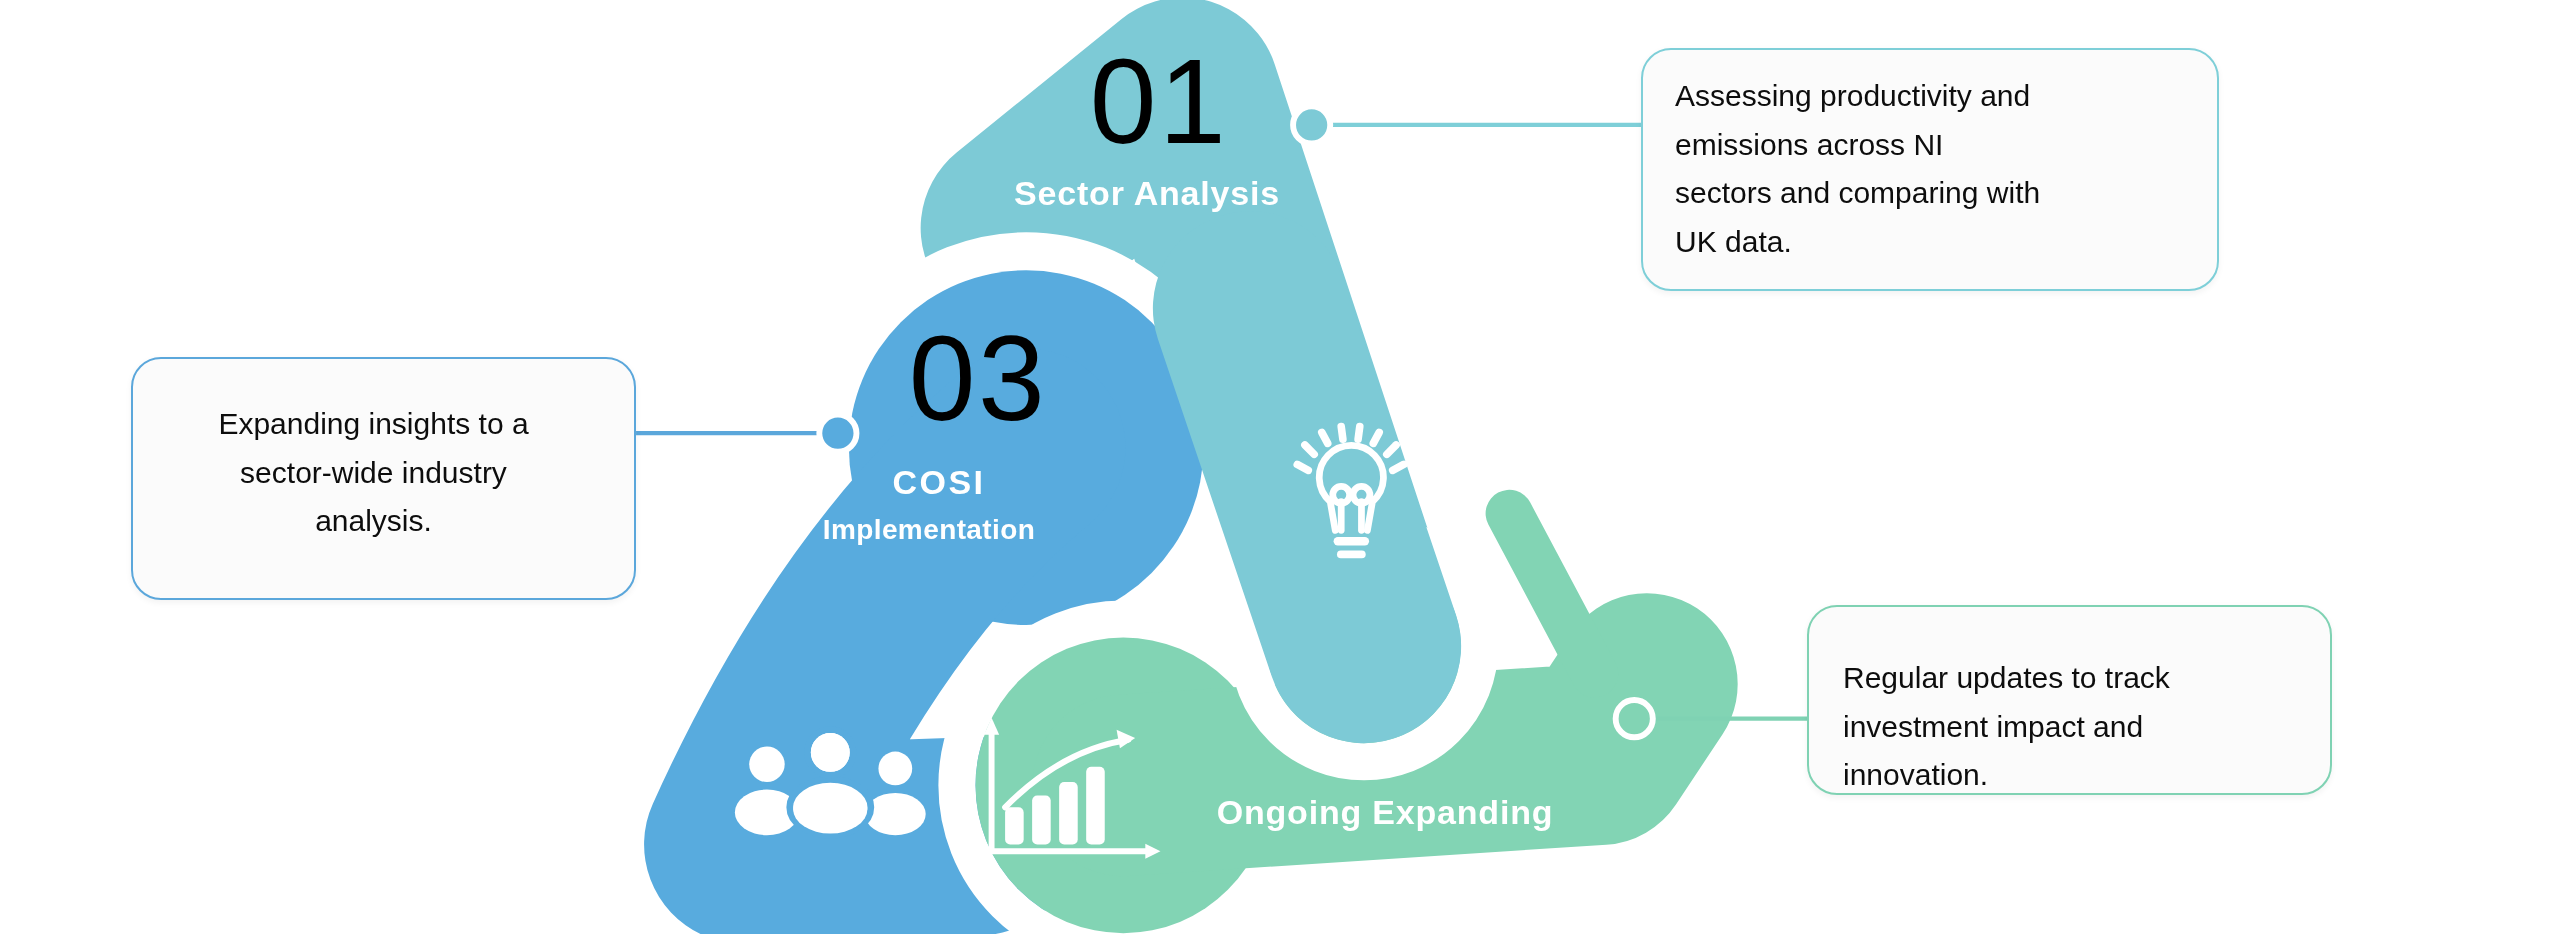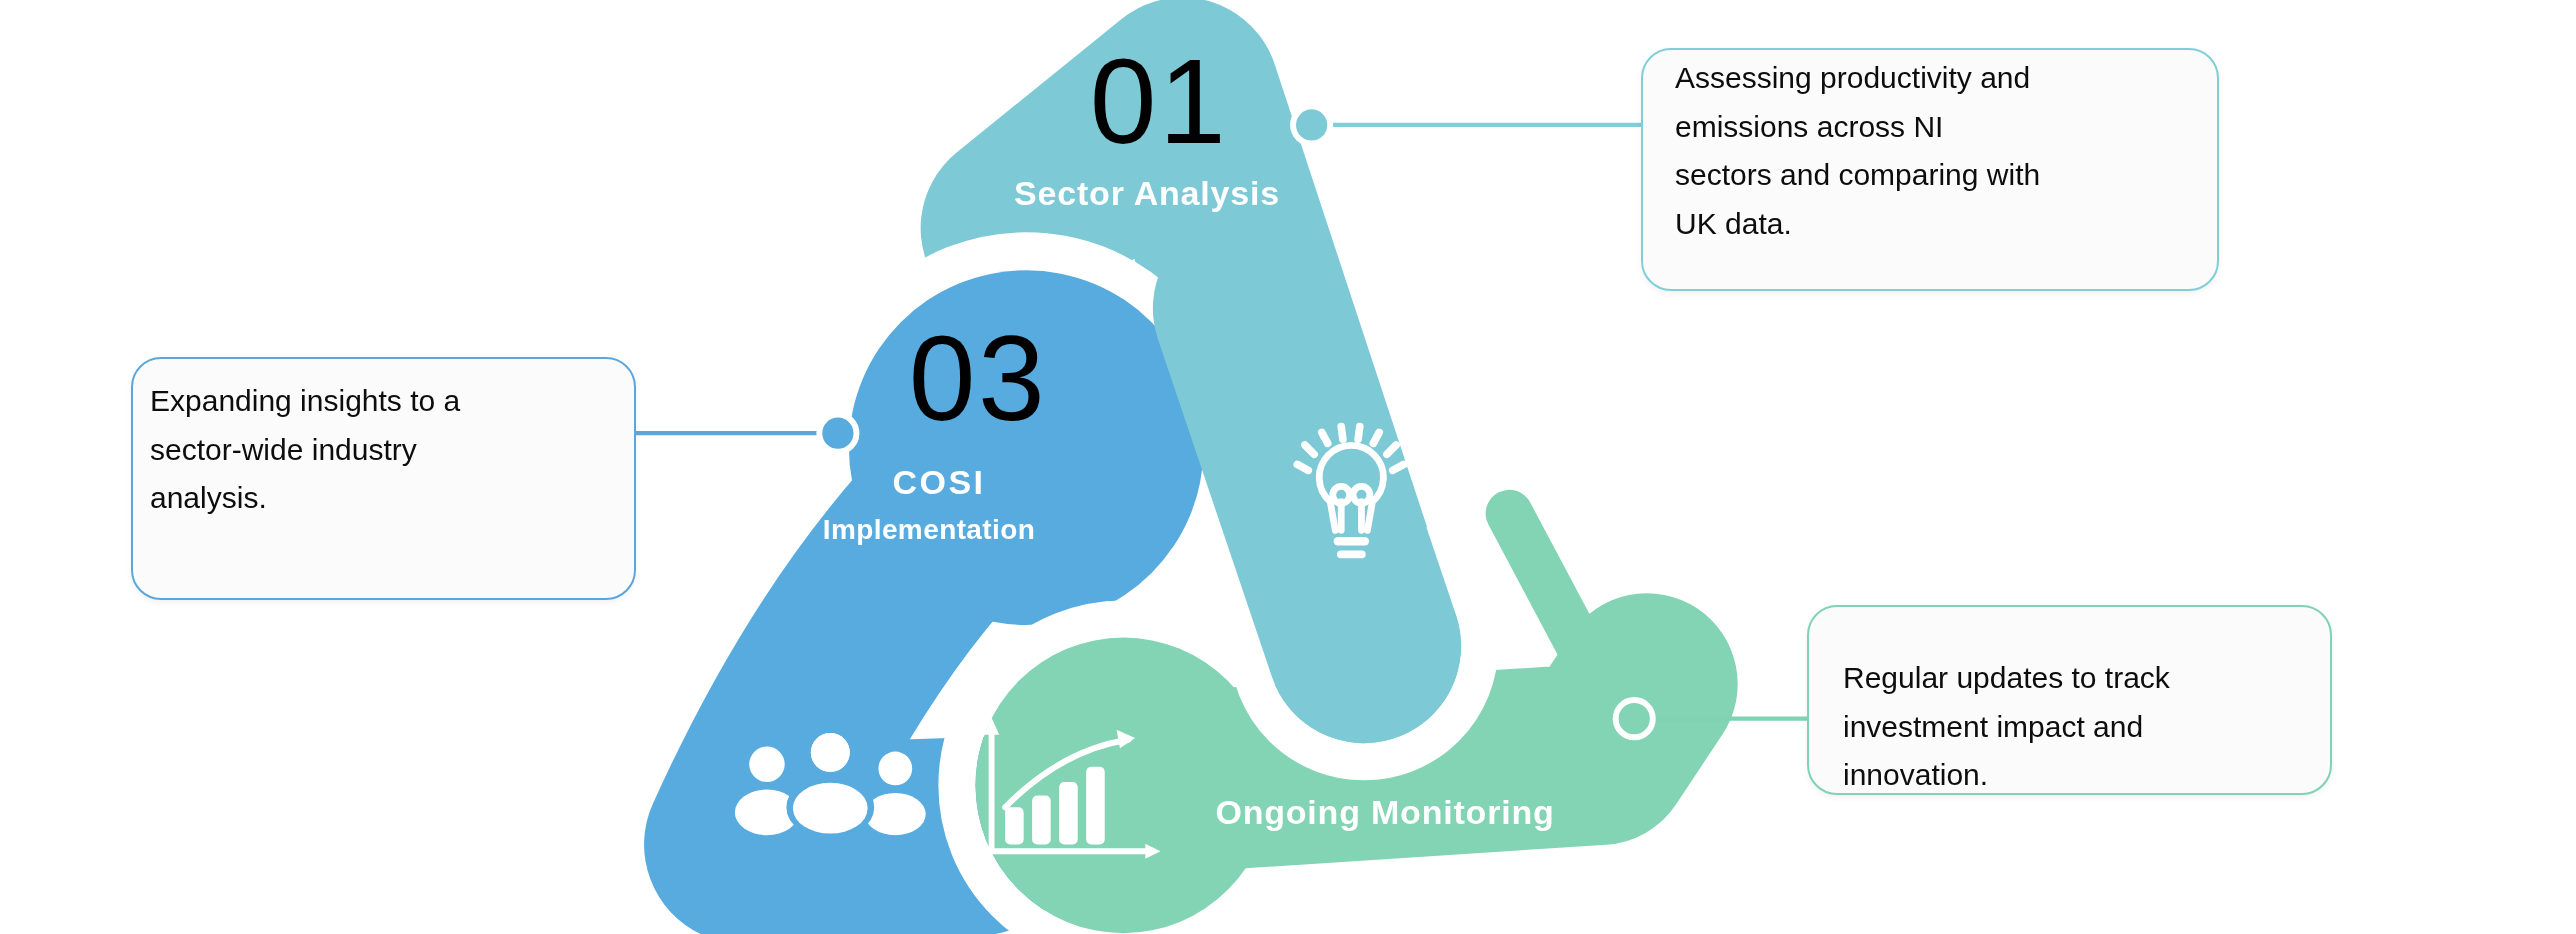--- a/index.html
+++ b/index.html
@@ -20,22 +20,22 @@
   .lbl-main{font-size:34px;}
   .lbl-cosi{font-size:34px;letter-spacing:2.5px;}
   .lbl-sub{font-size:28px;letter-spacing:0.4px;}
   .callout{
     position:absolute;background:var(--callout_bg);border-radius:30px;
     box-shadow:0 2.5px 6.8px rgba(0,0,0,0.05);
     color:var(--text);font-size:30px;line-height:1.62;
     box-sizing:border-box;
   }
   .callout p{margin:0;white-space:pre-line;}
-  .callout-1{left:1641px;top:48px;width:578px;height:243px;border:2.5px solid var(--connector1);padding:4px 25px 0 32px;}
-  .callout-3{left:131px;top:357px;width:505px;height:243px;border:2.5px solid var(--connector3);padding:18px 37px 0 17px;text-align:left;}
+  .callout-1{left:1641px;top:48px;width:578px;height:243px;border:2.5px solid var(--connector1);padding:22px 25px 0 32px;}
+  .callout-3{left:131px;top:357px;width:505px;height:243px;border:2.5px solid var(--connector3);padding:41px 37px 0 17px;text-align:center;}
   .callout-2{left:1807px;top:605px;width:525px;height:190px;border:2.5px solid var(--connector2);padding:47px 17px 0 34px;}
 </style>
 </head>
 <body>
 
 <div class="stage">
 
   <svg width="2576" height="934" viewBox="0 0 3050 1106">
 
     <g>
@@ -127,21 +127,21 @@
     </g>
     <g>
       <line x1="1952" y1="851" x2="2140" y2="851" stroke="var(--connector2)" stroke-width="5"></line>
       <circle cx="1935" cy="851" r="22" fill="var(--step2)" stroke="#ffffff" stroke-width="7"></circle>
     </g>
   </svg>
 
   <div class="num" style="left:1159px;top:101px;">01</div>
   <div class="lbl lbl-main" style="left:1147px;top:193px;text-align:right;">Sector Analysis</div>
 
-  <div class="lbl lbl-main" style="left:1385px;top:812px;">Ongoing Monitoring</div>
+  <div class="lbl lbl-main" style="left:1385px;top:812px;">Ongoing Expanding</div>
 
   <div class="num" style="left:978px;top:378px;">03</div>
   <div class="lbl lbl-cosi" style="left:939px;top:482px;">COSI</div>
   <div class="lbl lbl-sub" style="left:929px;top:530px;">Implementation</div>
 
   <div class="callout callout-1">
     <p>Assessing productivity and
 emissions across NI
 sectors and comparing with
 UK data.</p>

